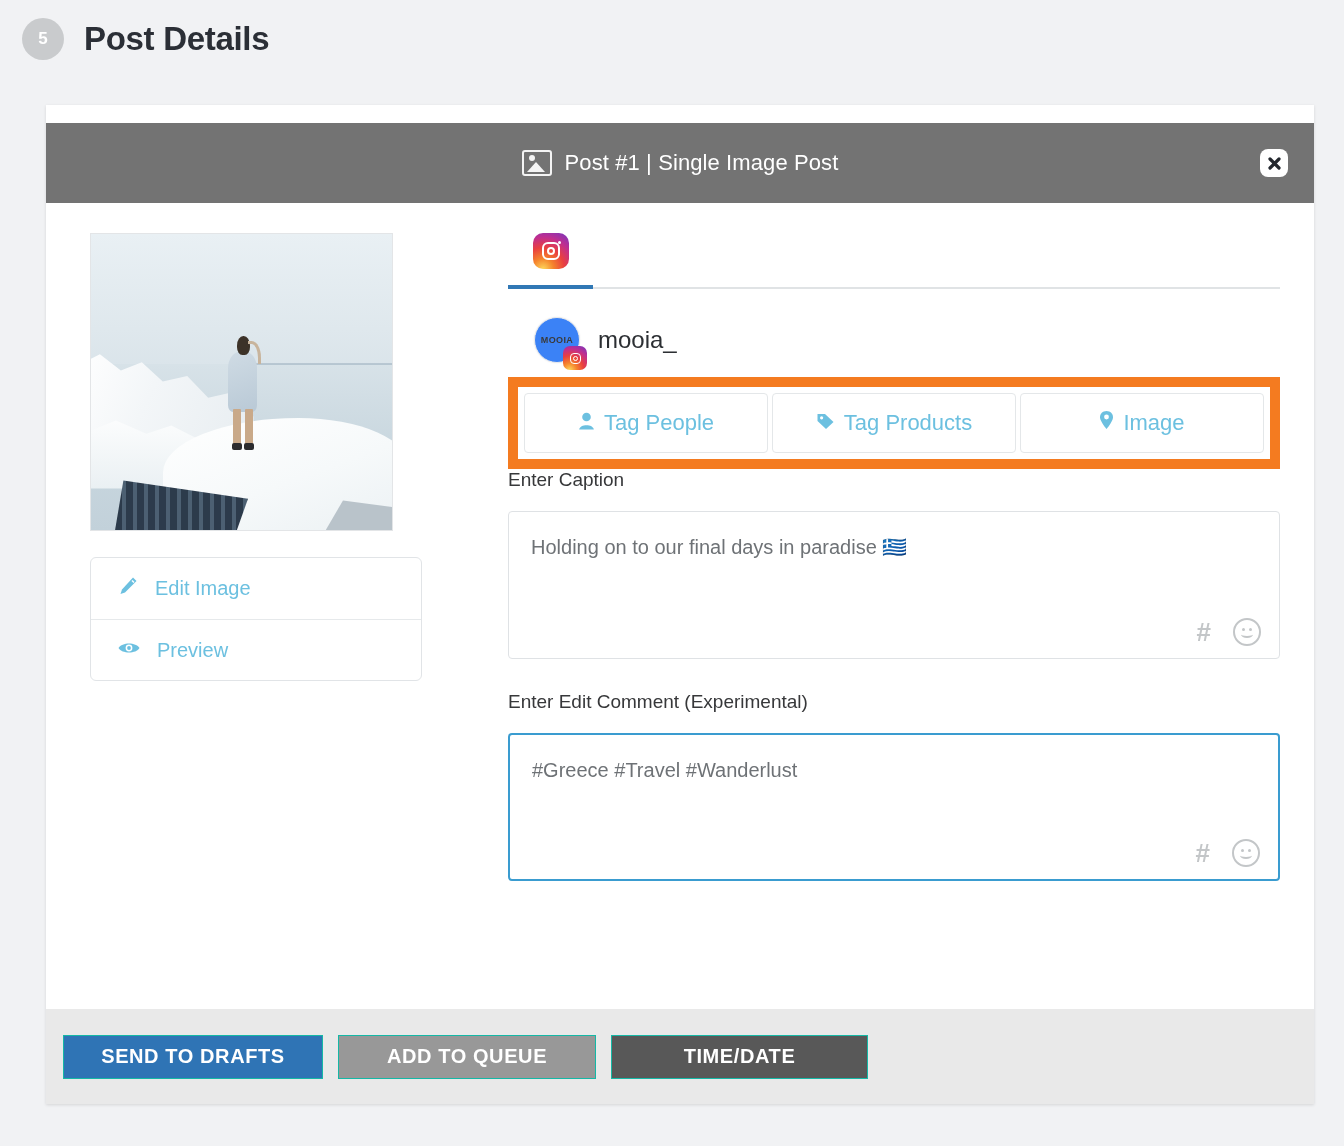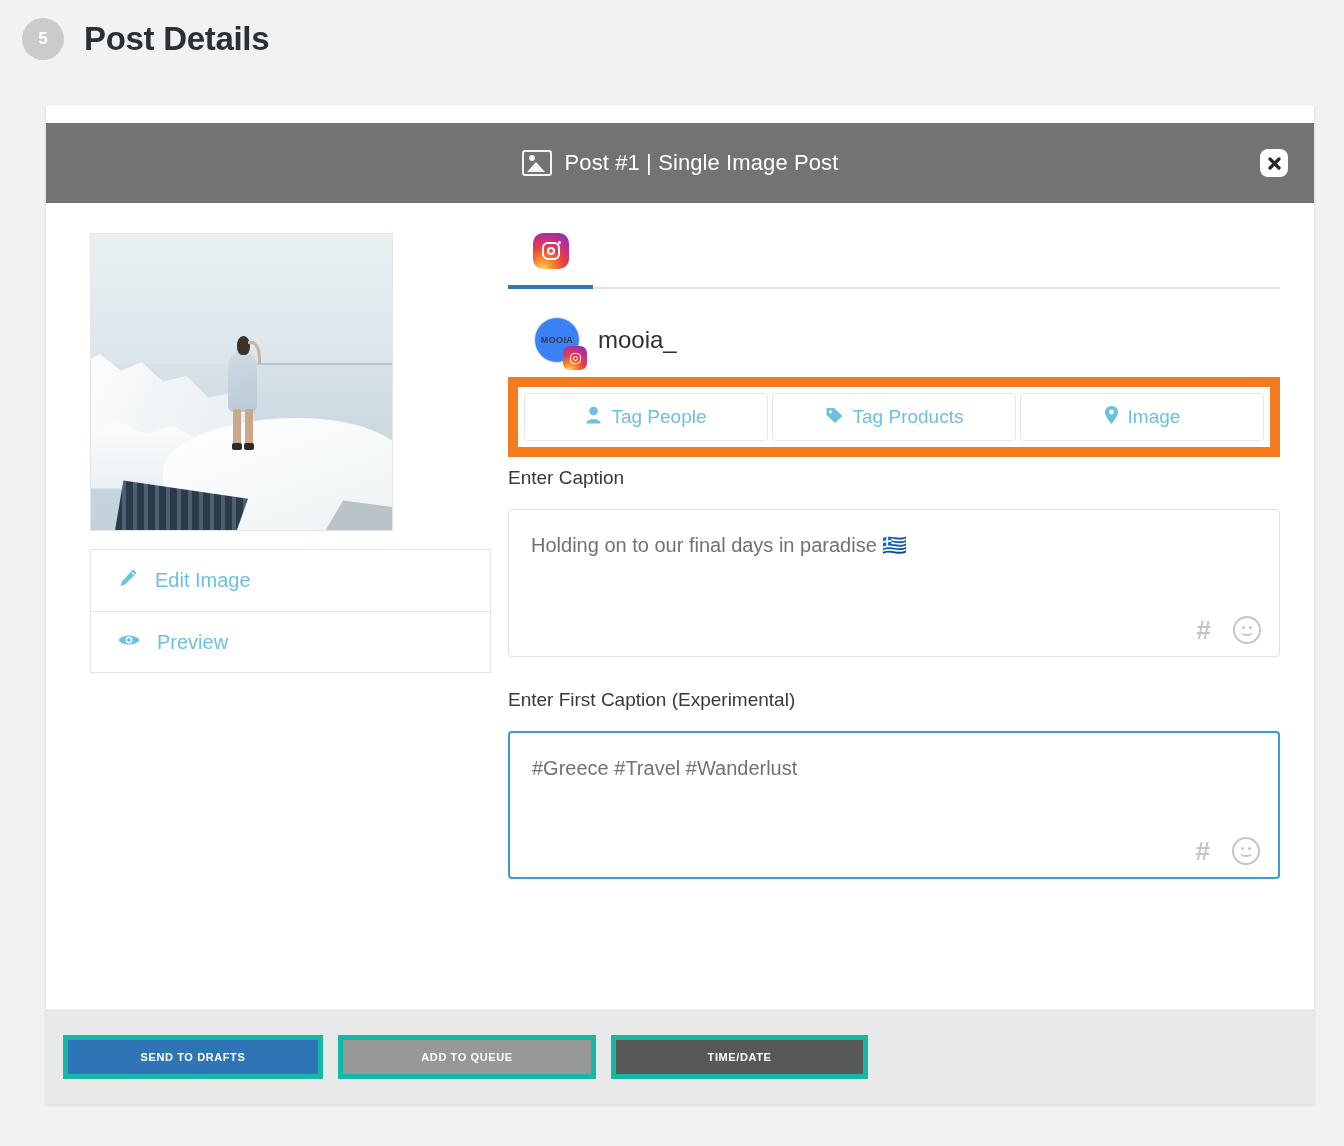--- a/index.html
+++ b/index.html
@@ -188,24 +188,24 @@
   .thumb .fig-leg-l { left: 47.2%; }
   .thumb .fig-leg-r { left: 51.2%; }
   .thumb .fig-shoe-l, .thumb .fig-shoe-r {
     position: absolute; top: 70.5%; width: 3.4%; height: 2.6%;
     background: #2b2b2e; border-radius: 2px;
   }
   .thumb .fig-shoe-l { left: 46.8%; }
   .thumb .fig-shoe-r { left: 50.9%; }
 
   .left-actions {
-    margin-top: 18px;
-    width: 401px;
+    margin-top: 26px;
+    width: 332px;
     border: 1px solid #e1e4e7;
-    border-radius: 0;
+    border-radius: 6px;
     background: #ffffff;
   }
   .left-action {
     height: 61px;
     display: flex;
     align-items: center;
     gap: 16px;
     padding-left: 26px;
     color: #6cc0e0;
     font-size: 20px;
@@ -316,37 +316,36 @@
     border: 10px solid #f47b20;
     background: #ffffff;
     padding: 6px;
   }
   .tagrow {
     display: flex;
     gap: 4px;
   }
   .tag-btn {
     flex: 1;
-    height: 48px;
+    height: 60px;
     border: 1px solid #e4e7e9;
     border-radius: 4px;
     background: #ffffff;
     display: flex;
     align-items: center;
     justify-content: center;
     gap: 9px;
     color: #6cc0e0;
-    font-size: 19px;
+    font-size: 22px;
     cursor: pointer;
   }
 
   .field-label {
     font-size: 19px;
     color: #37383a;
-    margin-top: 10px;
     margin-bottom: 10px;
   }
   .field-label.second { margin-top: 32px; }
 
   .textarea-box {
     position: relative;
     border: 1px solid #dfe2e5;
     border-radius: 4px;
     height: 148px;
     background: #ffffff;
@@ -407,23 +406,23 @@
     width: 1268px;
     height: 95px;
     background: #e9e9e9;
     display: flex;
     align-items: center;
     padding-left: 17px;
     gap: 15px;
   }
   .footer-btn {
     height: 44px;
-    border: 5px solid #14b8a6;
+    border: 1px solid #14b8a6;
     color: #ffffff;
-    font-size: 11px;
+    font-size: 20px;
     font-weight: bold;
     letter-spacing: .6px;
     display: flex;
     align-items: center;
     justify-content: center;
     cursor: pointer;
   }
   .fb-primary { background: #2f74b5; width: 260px; }
   .fb-secondary { background: #989898; width: 258px; }
   .fb-tertiary { background: #585858; width: 257px; }
@@ -555,21 +554,21 @@
         <div class="ta-tools">
           <span class="hash-icon">#</span>
           <span class="smiley">
               <i class="l"></i>
               <i class="r"></i>
               <u></u>
             </span>
         </div>
       </div>
 
-      <div class="field-label second">Enter First Caption (Experimental)</div>
+      <div class="field-label second">Enter Edit Comment (Experimental)</div>
       <div class="textarea-box focused">
         <div class="textarea-text">#Greece #Travel #Wanderlust</div>
         <div class="ta-tools">
           <span class="hash-icon">#</span>
           <span class="smiley">
               <i class="l"></i>
               <i class="r"></i>
               <u></u>
             </span>
         </div>

